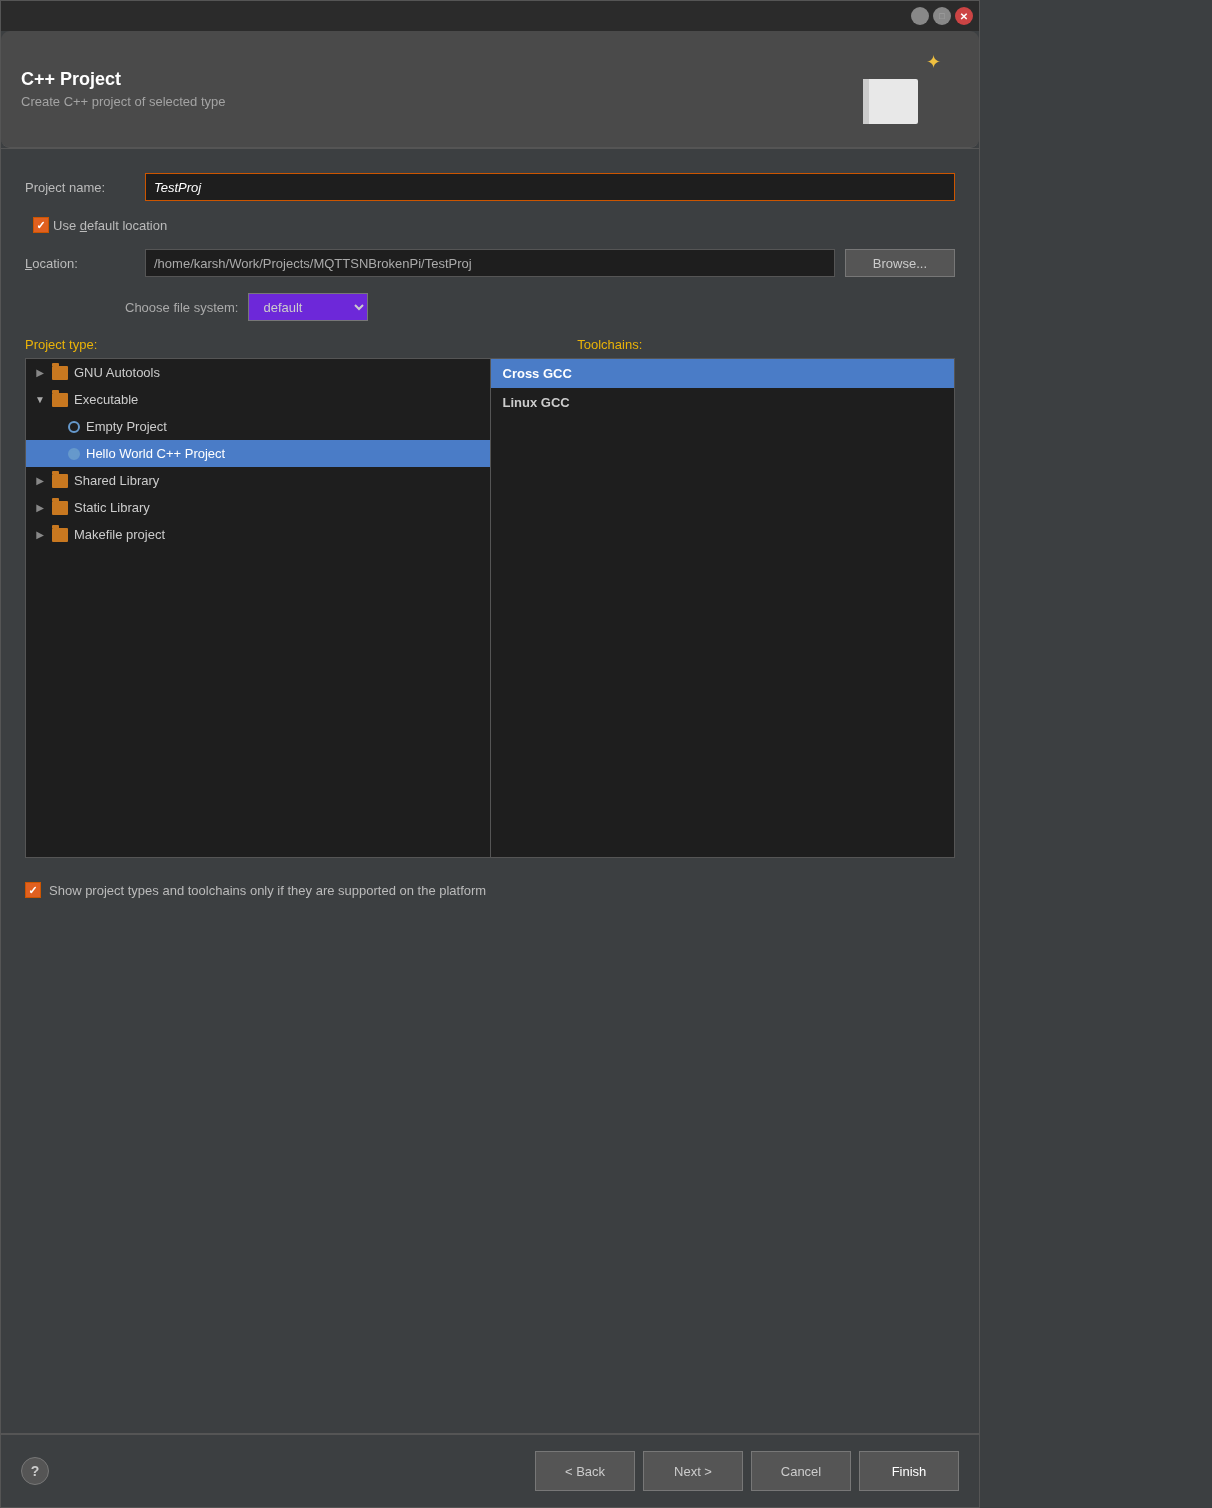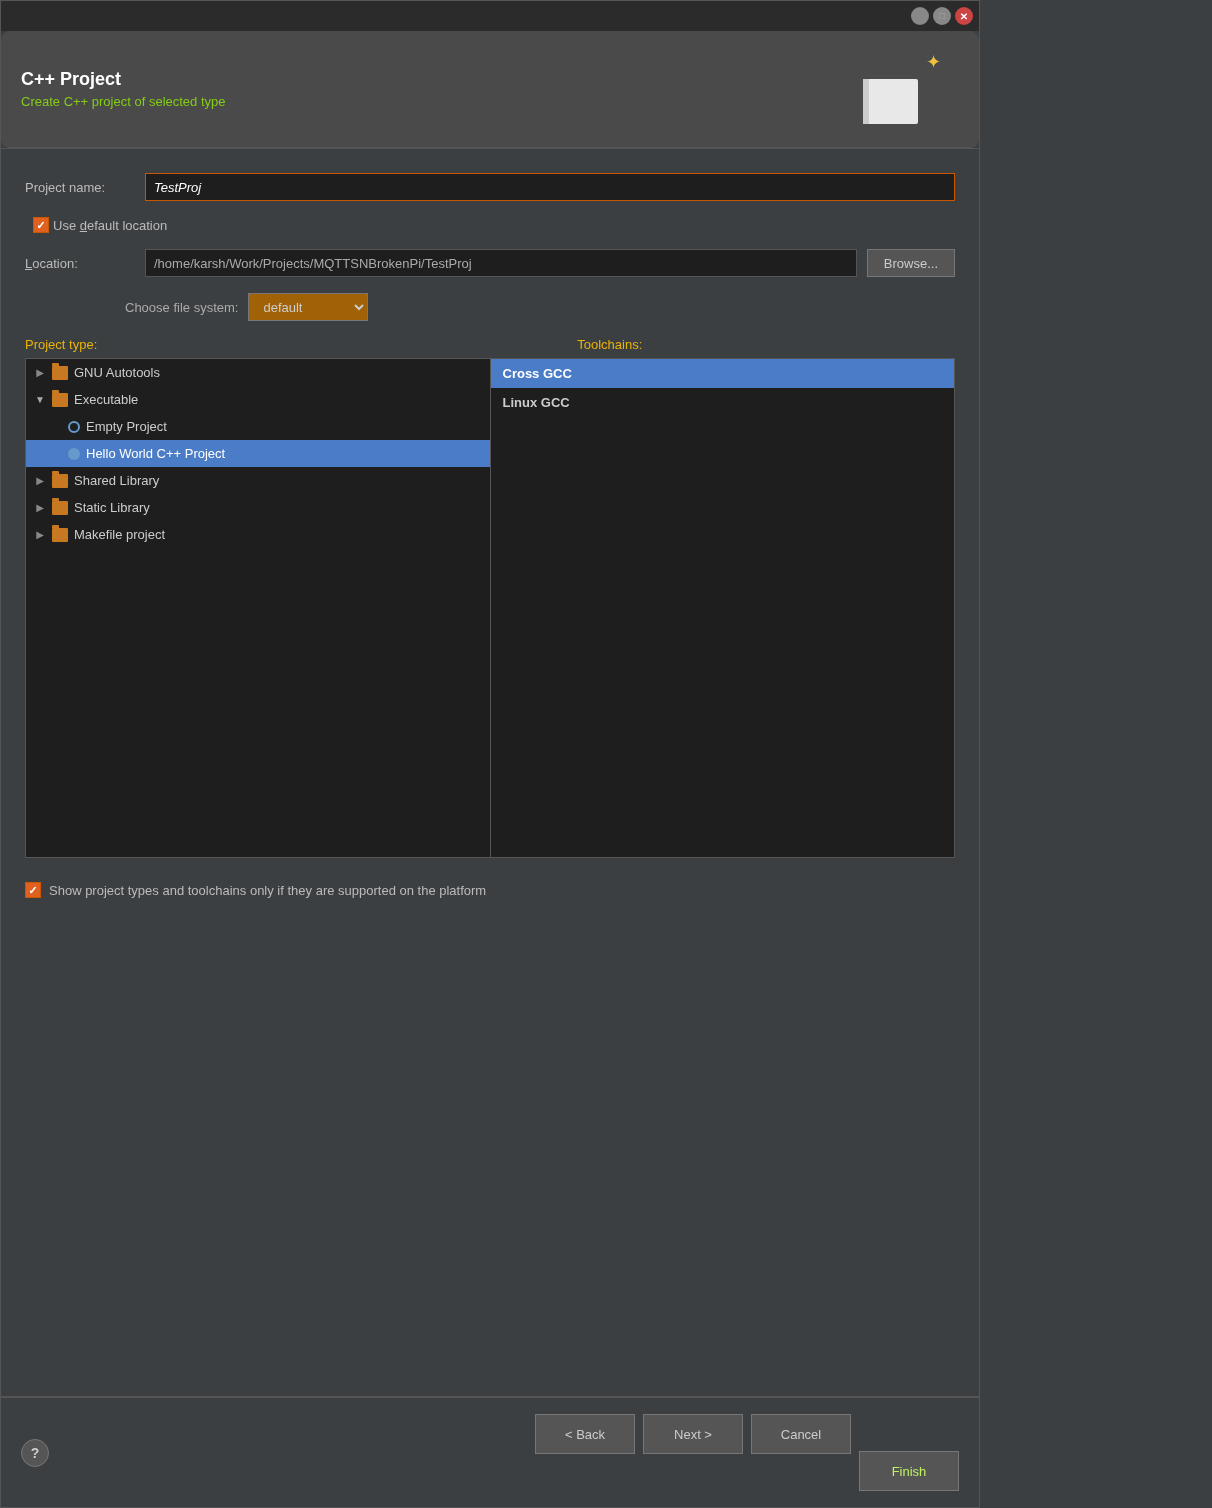--- a/index.html
+++ b/index.html
@@ -65,21 +65,21 @@
 
     .header-text h1 {
       font-size: 18px;
       font-weight: bold;
       color: #ffffff;
       margin-bottom: 4px;
     }
 
     .header-text p {
       font-size: 13px;
-      color: #84cc16;
+      color: #a3a3a3;
     }
 
     
     .content {
       padding: 24px 24px;
       flex: 1;
       display: flex;
       flex-direction: column;
       gap: 16px;
     }
@@ -155,42 +155,42 @@
       font-size: 13px;
     }
 
     .checkbox-label u { text-decoration: underline; }
 
     
     .browse-btn {
       background: #555;
       border: 1px solid #777;
       color: #cccccc;
-      padding: 4px 16px;
+      padding: 4px 27px;
       height: 28px;
       cursor: pointer;
       font-size: 13px;
       white-space: nowrap;
     }
 
     
     .filesystem-row {
       display: flex;
       align-items: center;
       gap: 10px;
       padding-left: 100px;
     }
 
     .filesystem-label {
       color: #aaaaaa;
       font-size: 13px;
     }
 
     .filesystem-select {
-      background: #a16207;
+      background: #6d28d9;
       border: 1px solid #777;
       color: #cccccc;
       padding: 4px 10px;
       font-size: 13px;
       height: 28px;
       cursor: pointer;
       min-width: 120px;
     }
 
     
@@ -351,23 +351,22 @@
       border: 1px solid #777;
       color: #cccccc;
       padding: 8px 28px;
       font-size: 13px;
       cursor: pointer;
       min-width: 100px;
       height: 40px;
     }
 
     .nav-btn.disabled {
-      color: #bef264;
+      color: #ffffff;
       cursor: default;
-      margin-top: 37px;
     }
 
     
     .wizard-icon {
       width: 80px;
       height: 80px;
       position: relative;
     }
 
     .wizard-book {

